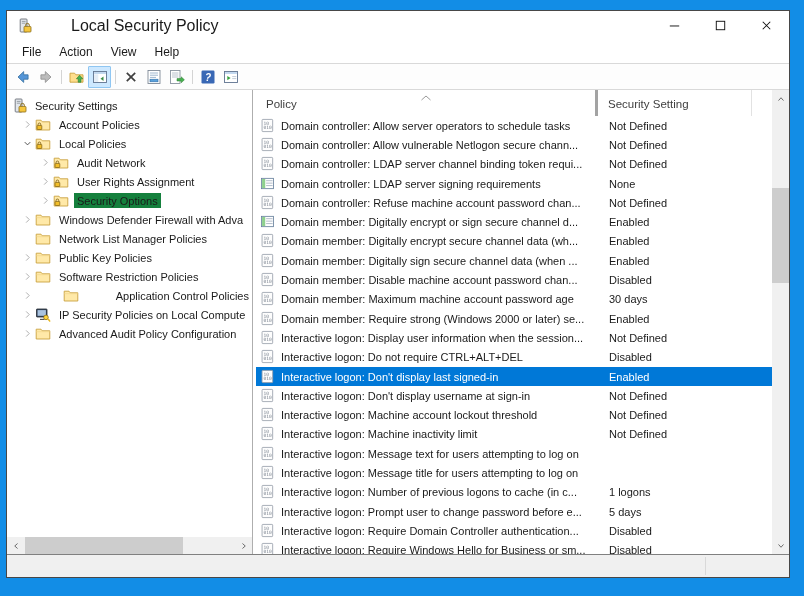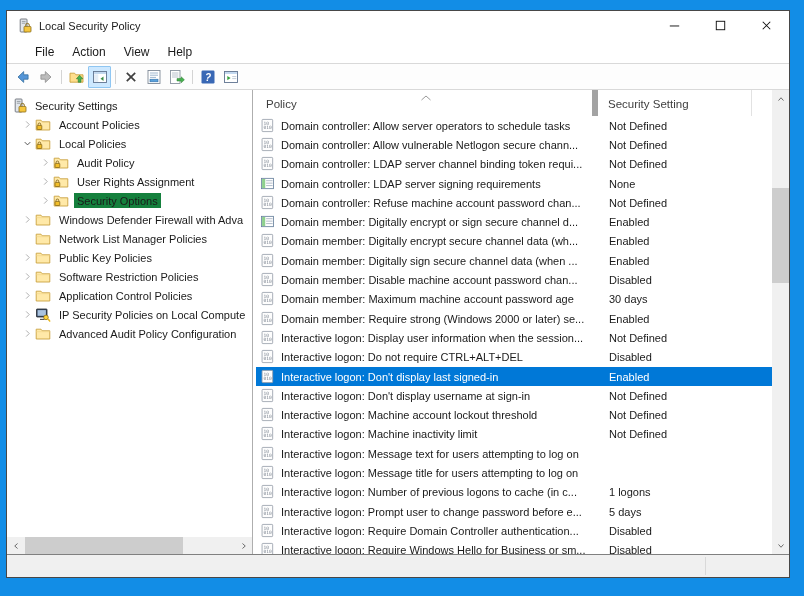--- a/index.html
+++ b/index.html
@@ -12,26 +12,26 @@
   }
   .window {
     position:absolute; left:6px; top:10px; width:784px; height:568px;
     background:#fff; border:1px solid #474747;
     display:flex; flex-direction:column;
   }
   
   .titlebar { height:29px; flex:0 0 auto; display:flex; align-items:center; padding-left:9px; background:#fff; }
   .app-icon { width:16px; height:16px; margin-right:7px; flex:0 0 auto; }
   .app-icon svg { width:16px; height:16px; }
-  .title { font-size:11px; white-space:nowrap; }
+  .title { font-size:16px; white-space:nowrap;margin-left:32px; }
   .win-controls { margin-left:auto; display:flex; height:100%; }
   .wc { width:46px; height:100%; display:flex; align-items:center; justify-content:center; }
   .wc svg { width:15px; height:15px; }
   
-  .menubar { height:23px; flex:0 0 auto; display:flex; align-items:center; padding-left:19px; background:#fff; }
+  .menubar { height:23px; flex:0 0 auto; display:flex; align-items:center; padding-left:6px; background:#fff; }
   .menu-item { font-size:12px; padding:3px 9px; cursor:default; }
   
   .toolbar { height:27px; flex:0 0 auto; display:flex; align-items:center; padding-left:4px;
              border-top:1px solid #d9d9d9; border-bottom:1px solid #d9d9d9; background:#fdfdfd; }
   .tbtn { width:23px; height:22px; display:flex; align-items:center; justify-content:center;
           border:1px solid transparent; border-radius:1px; }
   .tbtn svg { width:16px; height:16px; }
   .tbtn.active { background:#cde8ff; border-color:#8fc6f2; }
   .tbtn.separator { width:8px; height:22px; position:relative; }
   .tbtn.separator::after { content:""; position:absolute; left:3px; top:3px; bottom:3px; width:1px; background:#d4d4d4; }
@@ -49,21 +49,21 @@
   .trow.selected .tlabel { background:#15803d; }
   .hscroll { position:absolute; left:0; right:0; bottom:0; height:17px; background:#f0f0f0; }
   .hs-btn { position:absolute; top:0; width:17px; height:17px; display:flex; align-items:center; justify-content:center; }
   .hs-btn svg { width:10px; height:10px; }
   .hs-left { left:0; } .hs-right { right:0; }
   .hs-thumb { position:absolute; left:18px; top:0; width:158px; height:17px; background:#cdcdcd; }
   
   .list-panel { flex:1 1 auto; margin-left:3px; position:relative; overflow:hidden; display:flex; flex-direction:column; background:#fff; }
   .list-header { height:26px; flex:0 0 auto; display:flex; position:relative; font-size:11.5px; color:#3f3f3f; }
   .col { padding:8px 0 0 10px; white-space:nowrap; overflow:hidden; }
-  .col-policy { width:342px; border-right:6px solid #a3a3a3; position:relative; }
+  .col-policy { width:342px; border-right:3px solid #a3a3a3; position:relative; }
   .col-setting { width:154px; border-right:1px solid #e2e2e2; }
   .sort-caret { position:absolute; left:164px; top:1px; width:12px; height:6px; }
   .list-body { flex:1 1 auto; overflow:hidden; padding-right:17px; }
   .lrow { height:19.3px; display:flex; align-items:center; }
   .lrow.selected { background:#0078D7; color:#fff; }
   .cell-policy { width:342px; flex:0 0 auto; display:flex; align-items:center; overflow:hidden; }
   .licon { width:16px; height:16px; flex:0 0 auto; margin:0 5px 0 4px; }
   .licon svg { width:15px; height:15px; }
   .ptext { flex:1; font-size:11px; white-space:nowrap; overflow:hidden; }
   .cell-setting { flex:1; font-size:11px; white-space:nowrap; overflow:hidden; padding-left:11px; }
@@ -272,21 +272,21 @@
             <span class="texp">
               <svg viewBox="0 0 16 16">
                 <path d="M6 3.5L10.5 8 6 12.5" fill="none" stroke="#a6a6a6" stroke-width="1.3"></path>
               </svg>
             </span>
             <span class="ticon"><svg viewBox="0 0 16 16">
                 <path d="M1.2 3.2h4.8l1.3 1.6h7.5v8.2H1.2z" fill="#FFE9A8" stroke="#C9A23F" stroke-width="0.9"></path>
                 <rect x="2" y="8.4" width="4.8" height="4.1" rx="0.5" fill="#F2BE2A" stroke="#7c5d10" stroke-width="0.7"></rect>
                 <path d="M3.1 8.4V7.3a1.3 1.3 0 0 1 2.6 0v1.1" fill="none" stroke="#7c5d10" stroke-width="0.8"></path>
               </svg></span>
-            <span class="tlabel">Audit Policy</span>
+            <span class="tlabel">Audit Network</span>
           </div>
 
           <div class="trow" style="padding-left: 30px;">
             <span class="texp">
               <svg viewBox="0 0 16 16">
                 <path d="M6 3.5L10.5 8 6 12.5" fill="none" stroke="#a6a6a6" stroke-width="1.3"></path>
               </svg>
             </span>
             <span class="ticon"><svg viewBox="0 0 16 16">
                 <path d="M1.2 3.2h4.8l1.3 1.6h7.5v8.2H1.2z" fill="#FFE9A8" stroke="#C9A23F" stroke-width="0.9"></path>
@@ -351,21 +351,21 @@
                 <path d="M6 3.5L10.5 8 6 12.5" fill="none" stroke="#a6a6a6" stroke-width="1.3"></path>
               </svg>
             </span>
             <span class="ticon"><svg viewBox="0 0 16 16">
                 <path d="M1.2 3.2h4.8l1.3 1.6h7.5v8.2H1.2z" fill="#FFE9A8" stroke="#C9A23F" stroke-width="0.9"></path>
                 <path d="M1.4 5.7h13.2" stroke="#F3D88B" stroke-width="0.8"></path>
               </svg></span>
             <span class="tlabel">Software Restriction Policies</span>
           </div>
 
-          <div class="trow" style="padding-left: 12px;">
+          <div class="trow" style="padding-left: 12px; justify-content: space-between;">
             <span class="texp">
               <svg viewBox="0 0 16 16">
                 <path d="M6 3.5L10.5 8 6 12.5" fill="none" stroke="#a6a6a6" stroke-width="1.3"></path>
               </svg>
             </span>
             <span class="ticon"><svg viewBox="0 0 16 16">
                 <path d="M1.2 3.2h4.8l1.3 1.6h7.5v8.2H1.2z" fill="#FFE9A8" stroke="#C9A23F" stroke-width="0.9"></path>
                 <path d="M1.4 5.7h13.2" stroke="#F3D88B" stroke-width="0.8"></path>
               </svg></span>
             <span class="tlabel">Application Control Policies</span>

